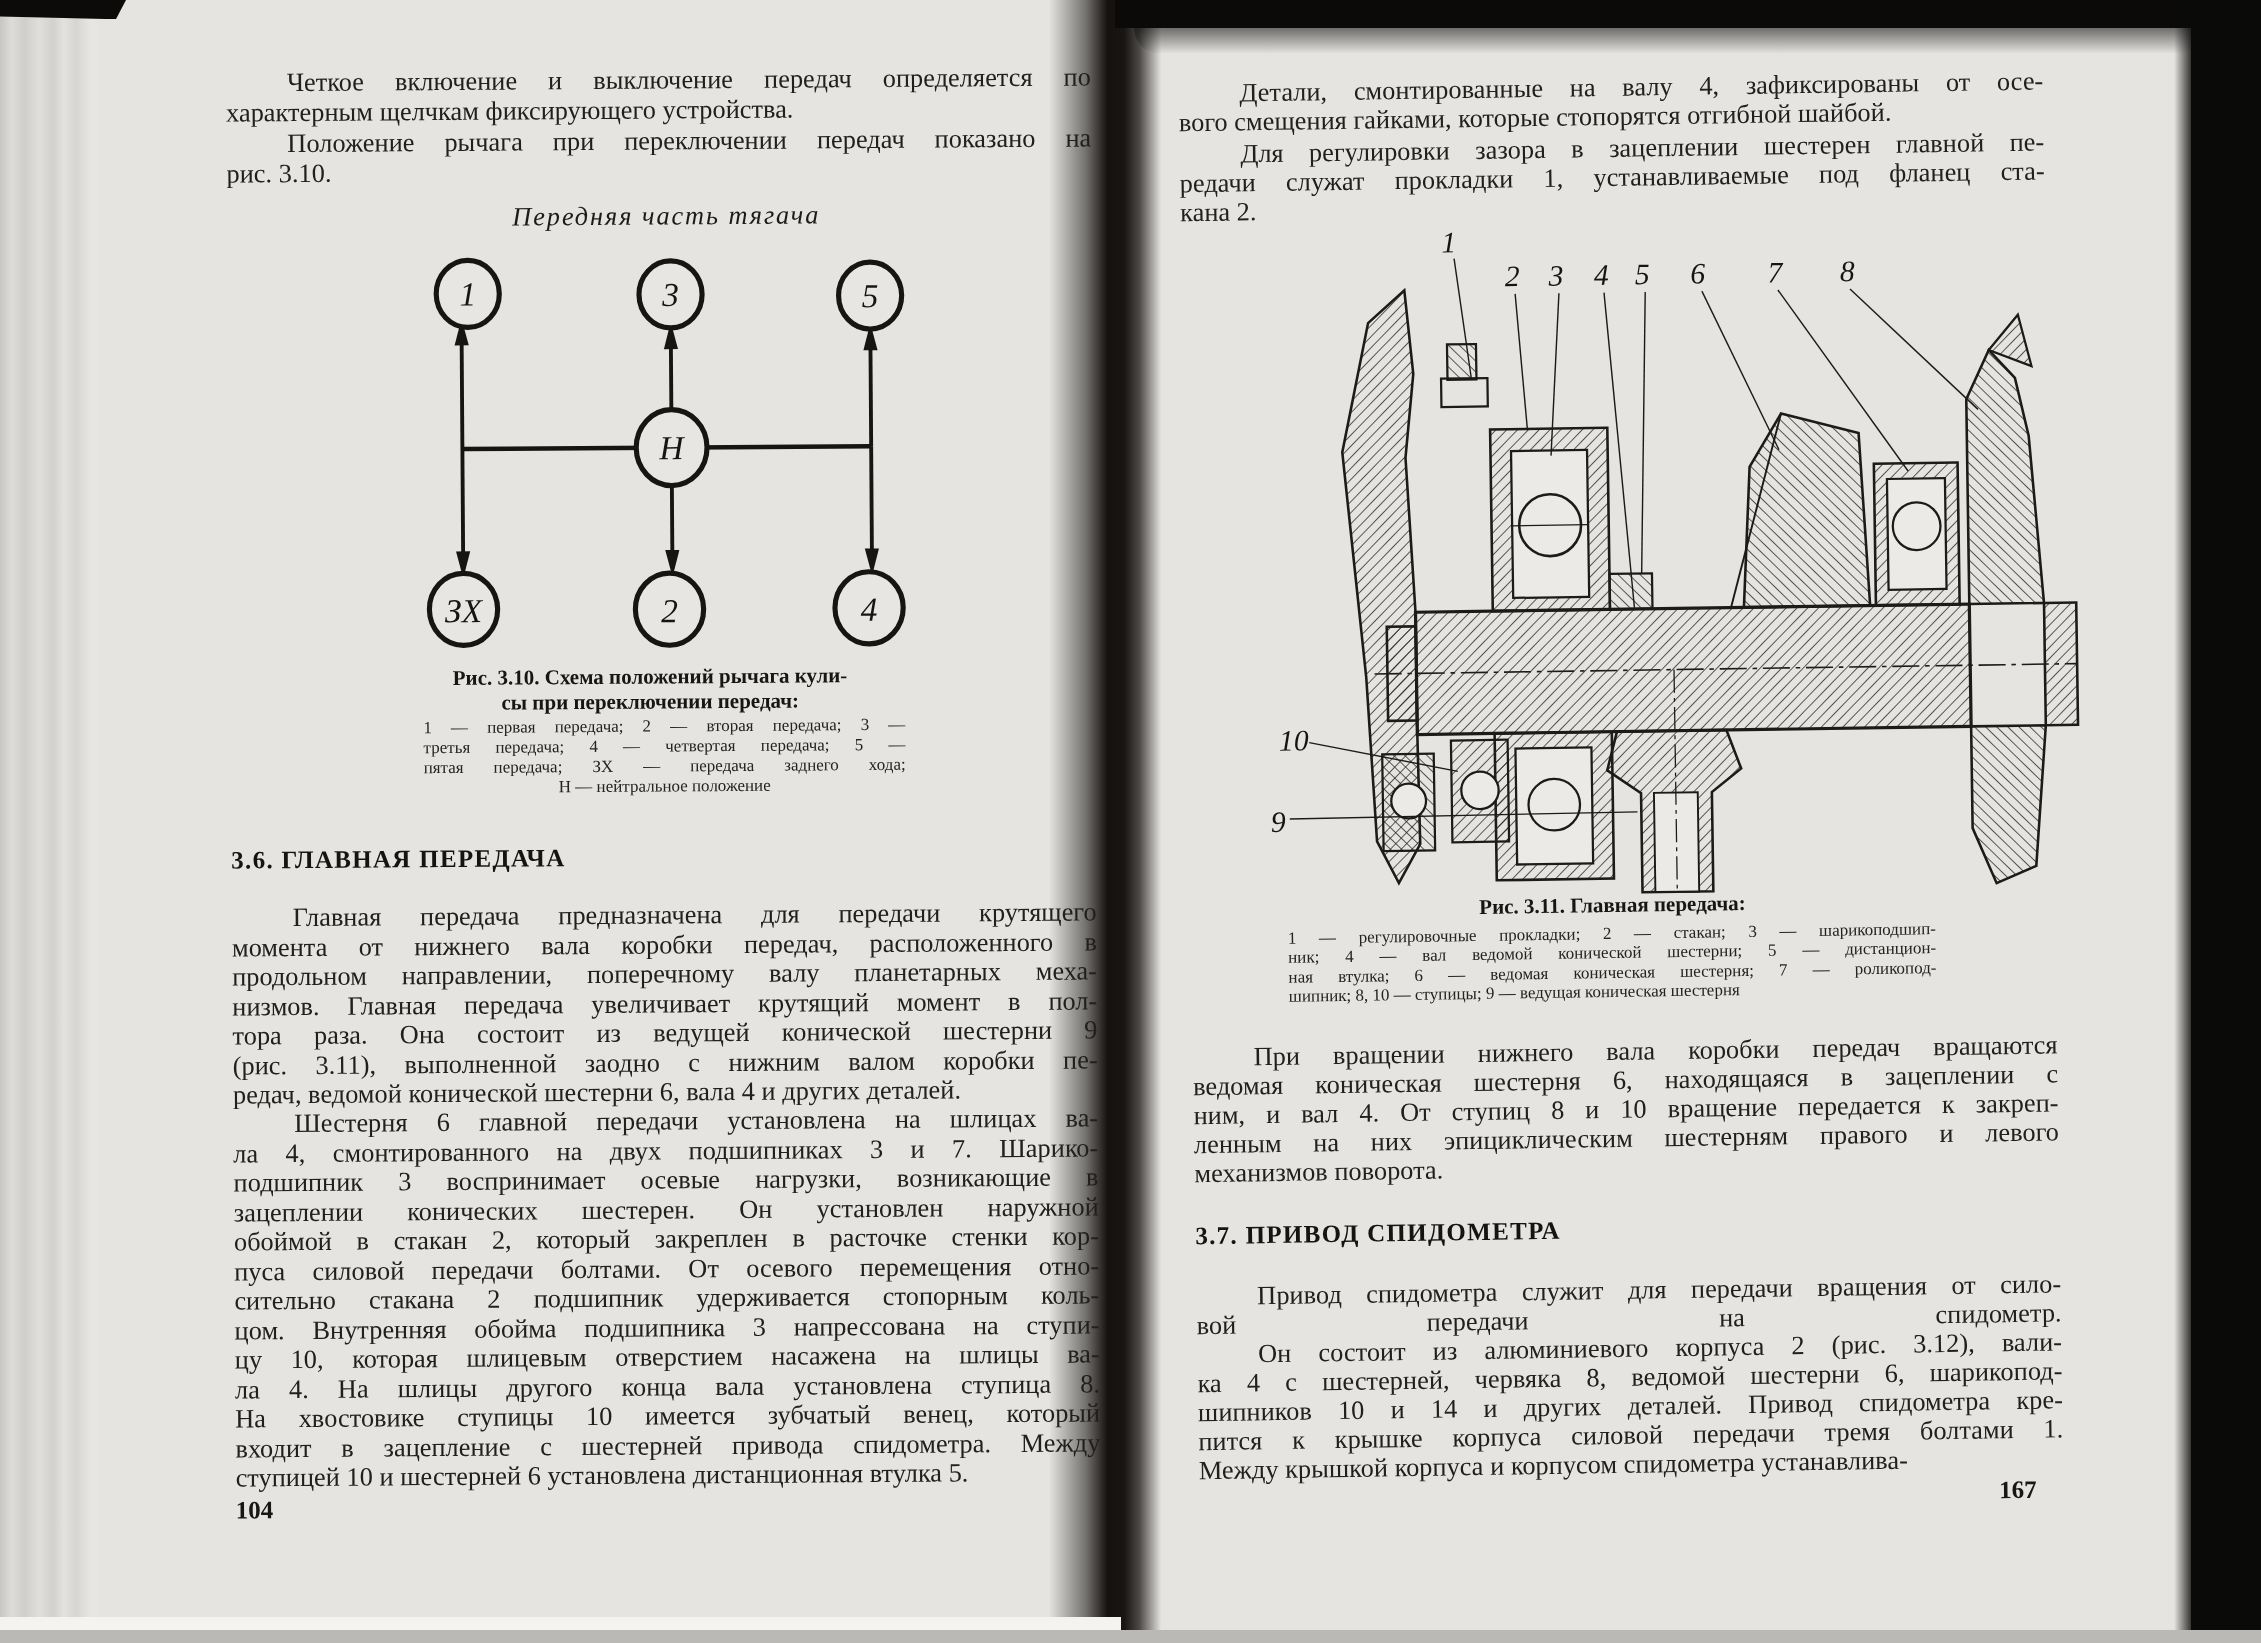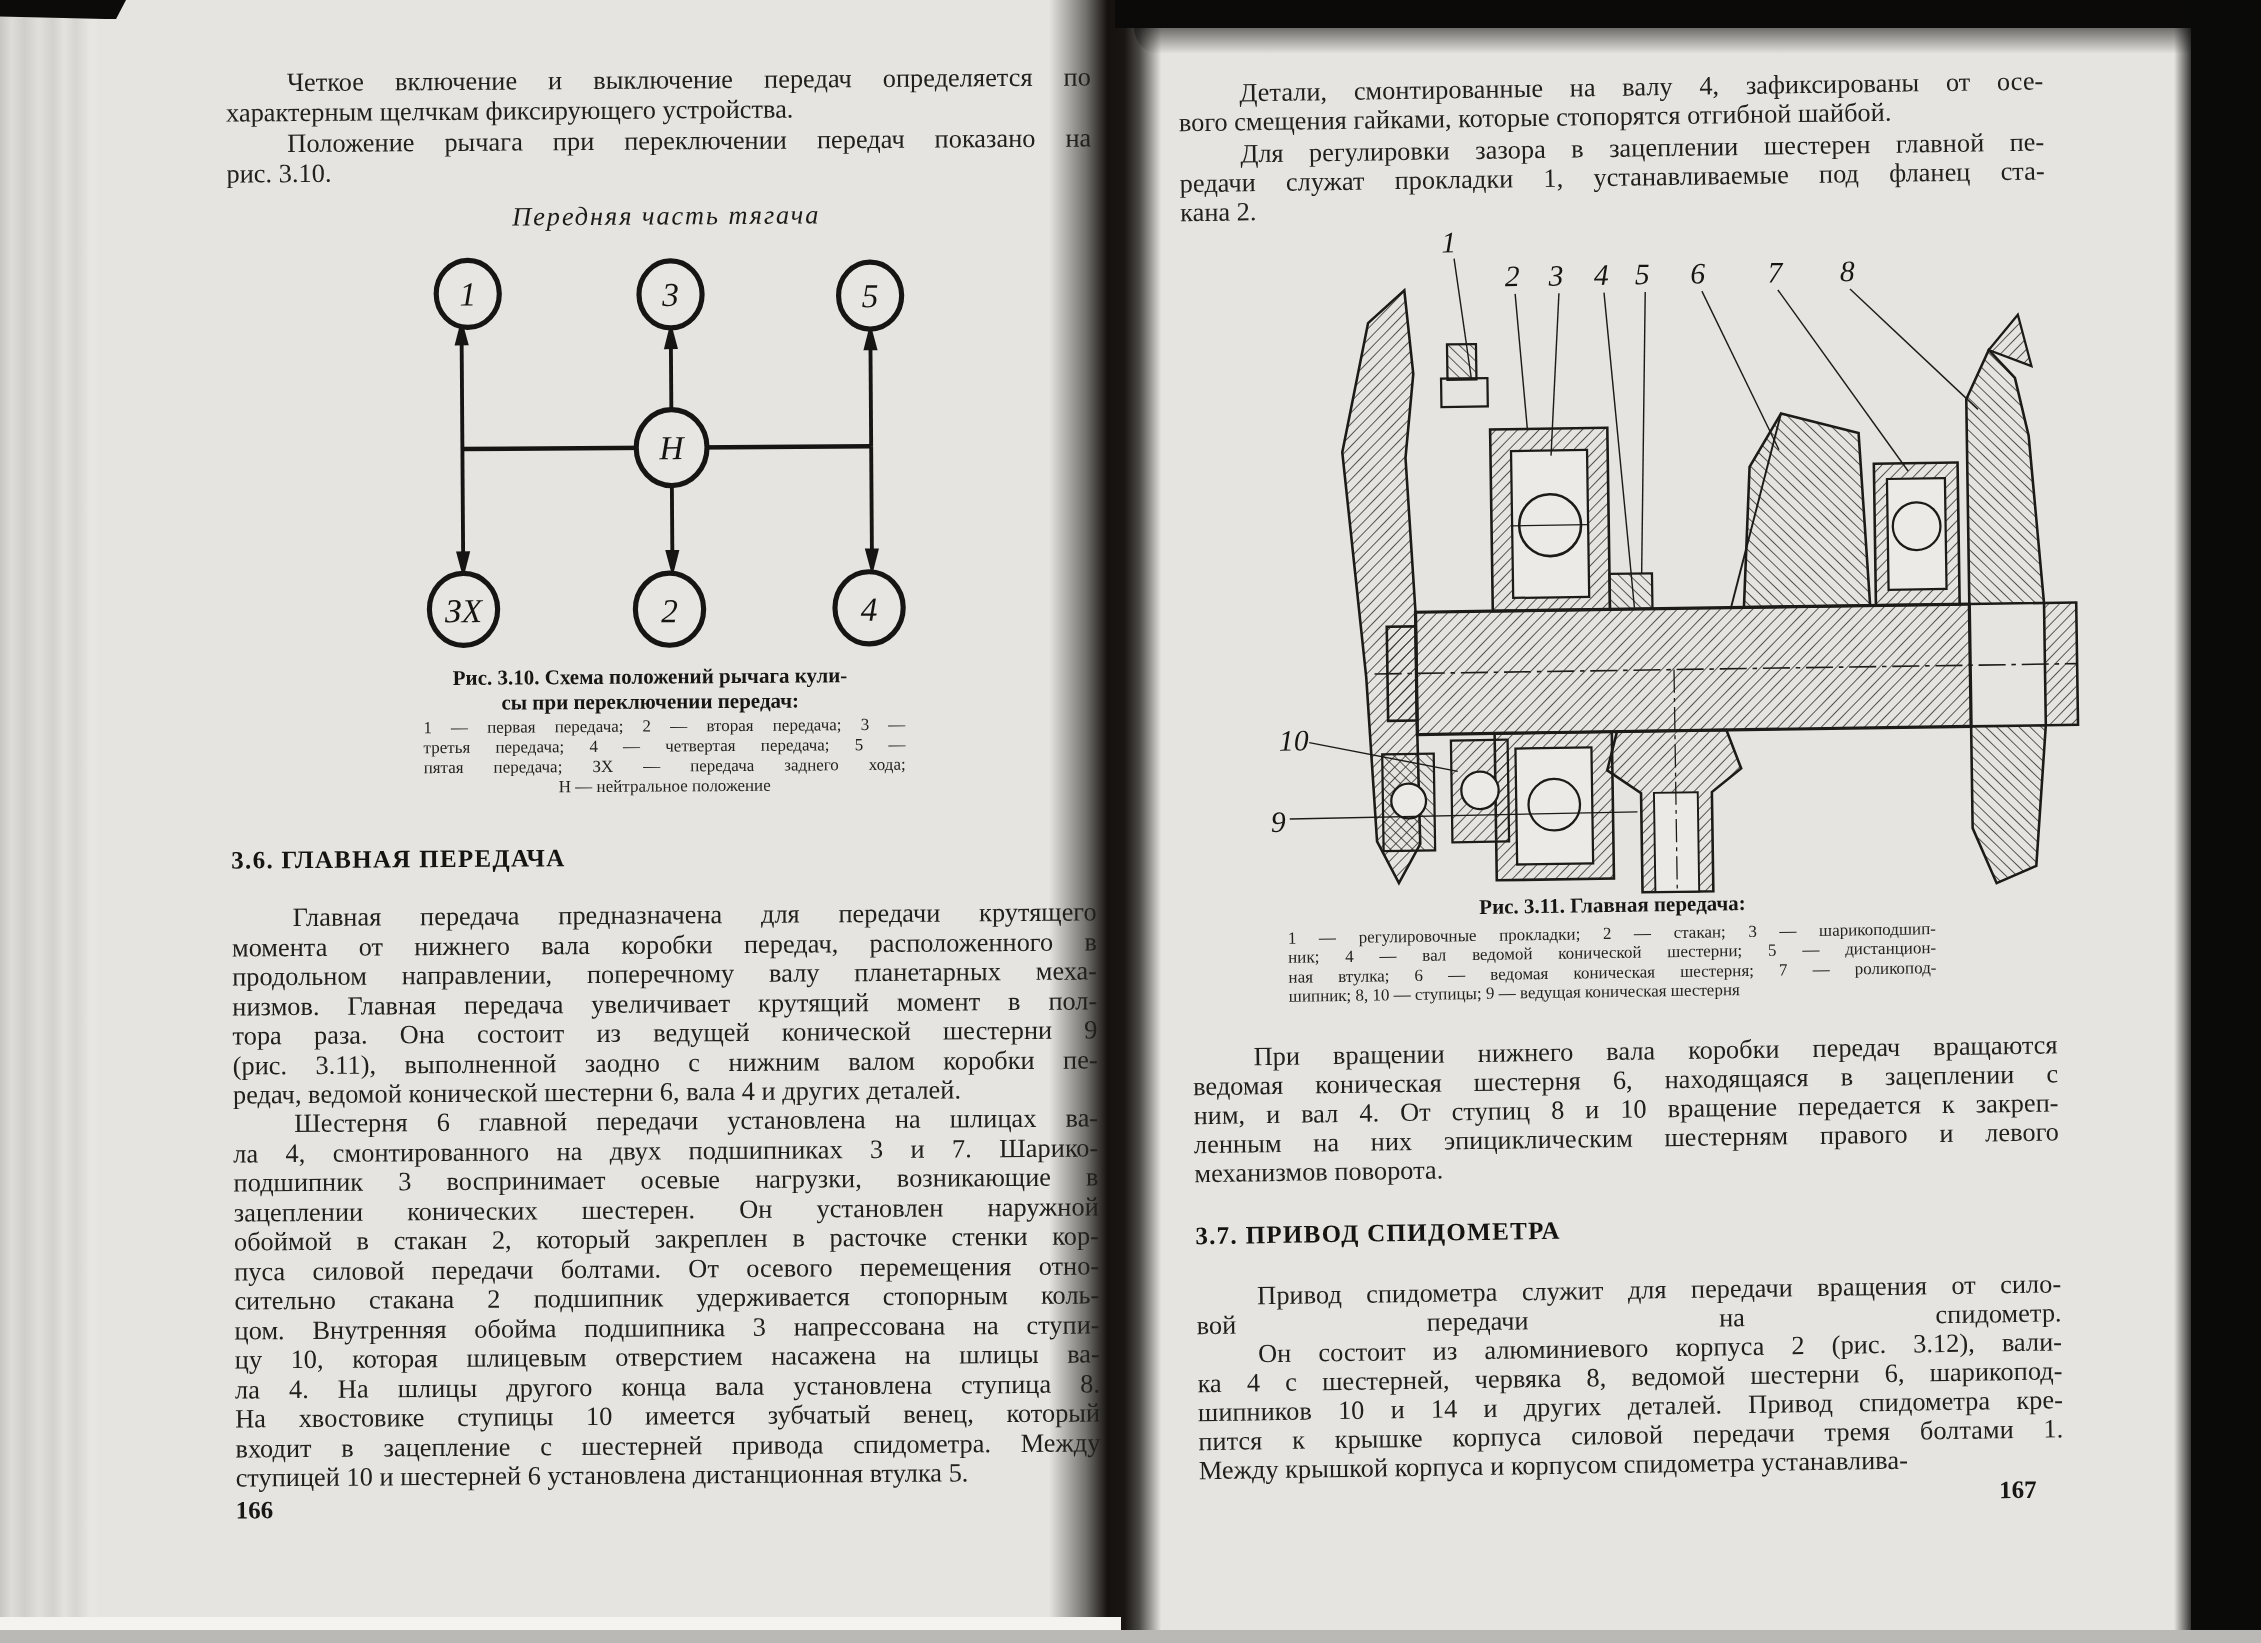--- a/index.html
+++ b/index.html
@@ -150,21 +150,21 @@
         <div class="ln">пуса силовой передачи болтами. От осевого перемещения отно-</div>
         <div class="ln">сительно стакана 2 подшипник удерживается стопорным коль-</div>
         <div class="ln">цом. Внутренняя обойма подшипника 3 напрессована на ступи-</div>
         <div class="ln">цу 10, которая шлицевым отверстием насажена на шлицы ва-</div>
         <div class="ln">ла 4. На шлицы другого конца вала установлена ступица 8.</div>
         <div class="ln">На хвостовике ступицы 10 имеется зубчатый венец, который</div>
         <div class="ln">входит в зацепление с шестерней привода спидометра. Между</div>
         <div class="ln lst">ступицей 10 и шестерней 6 установлена дистанционная втулка 5.</div>
       </div>
 
-    <div class="abs pageno" style="left:147px;top:1494px;">166</div>
+    <div class="abs pageno" style="left:147px;top:1494px;">104</div>
   </div>
 
   <div class="rightpage">
 
     <div class="abs body-col lh-right" style="left:35px;top:72px;">
         <div class="ln ind">Детали, смонтированные на валу 4, зафиксированы от осе-</div>
         <div class="ln lst">вого смещения гайками, которые стопорятся отгибной шайбой.</div>
       </div>
 
     <div class="abs body-col lh-right" style="left:35px;top:133px;">

